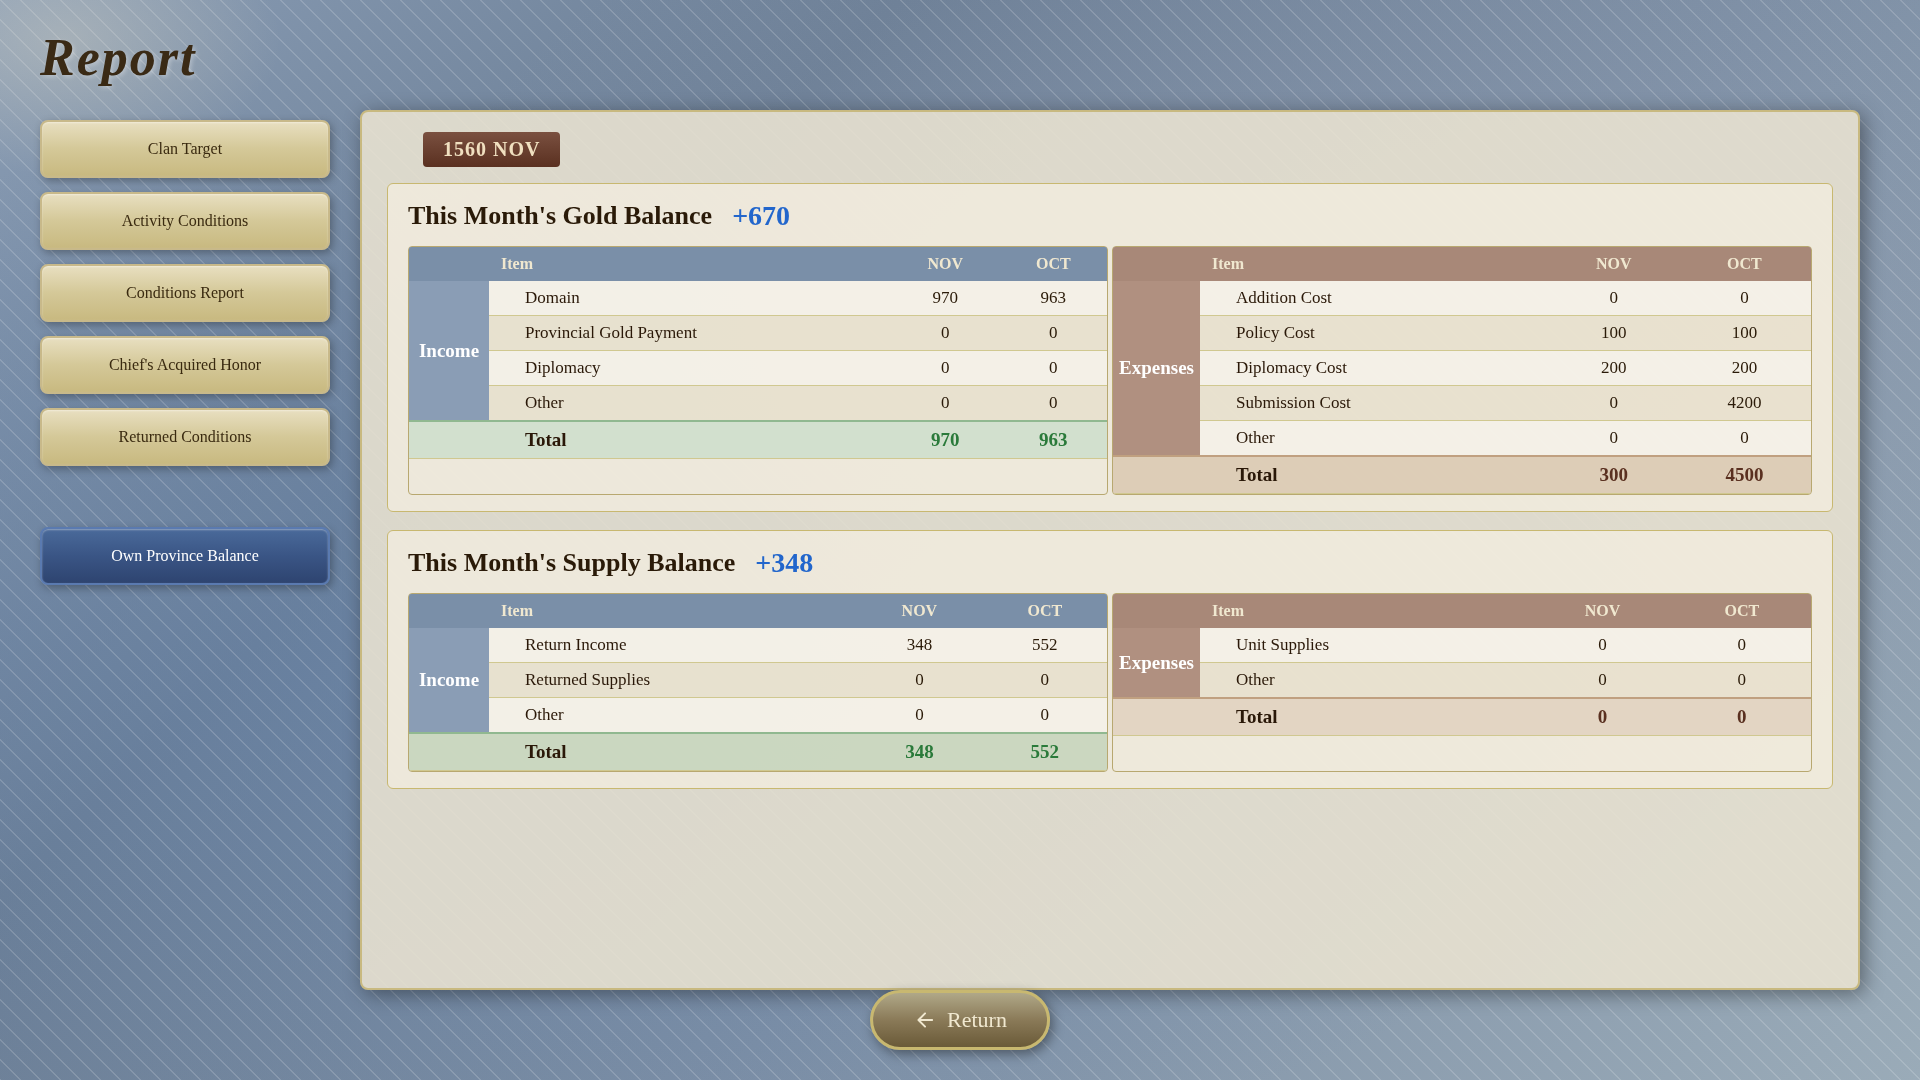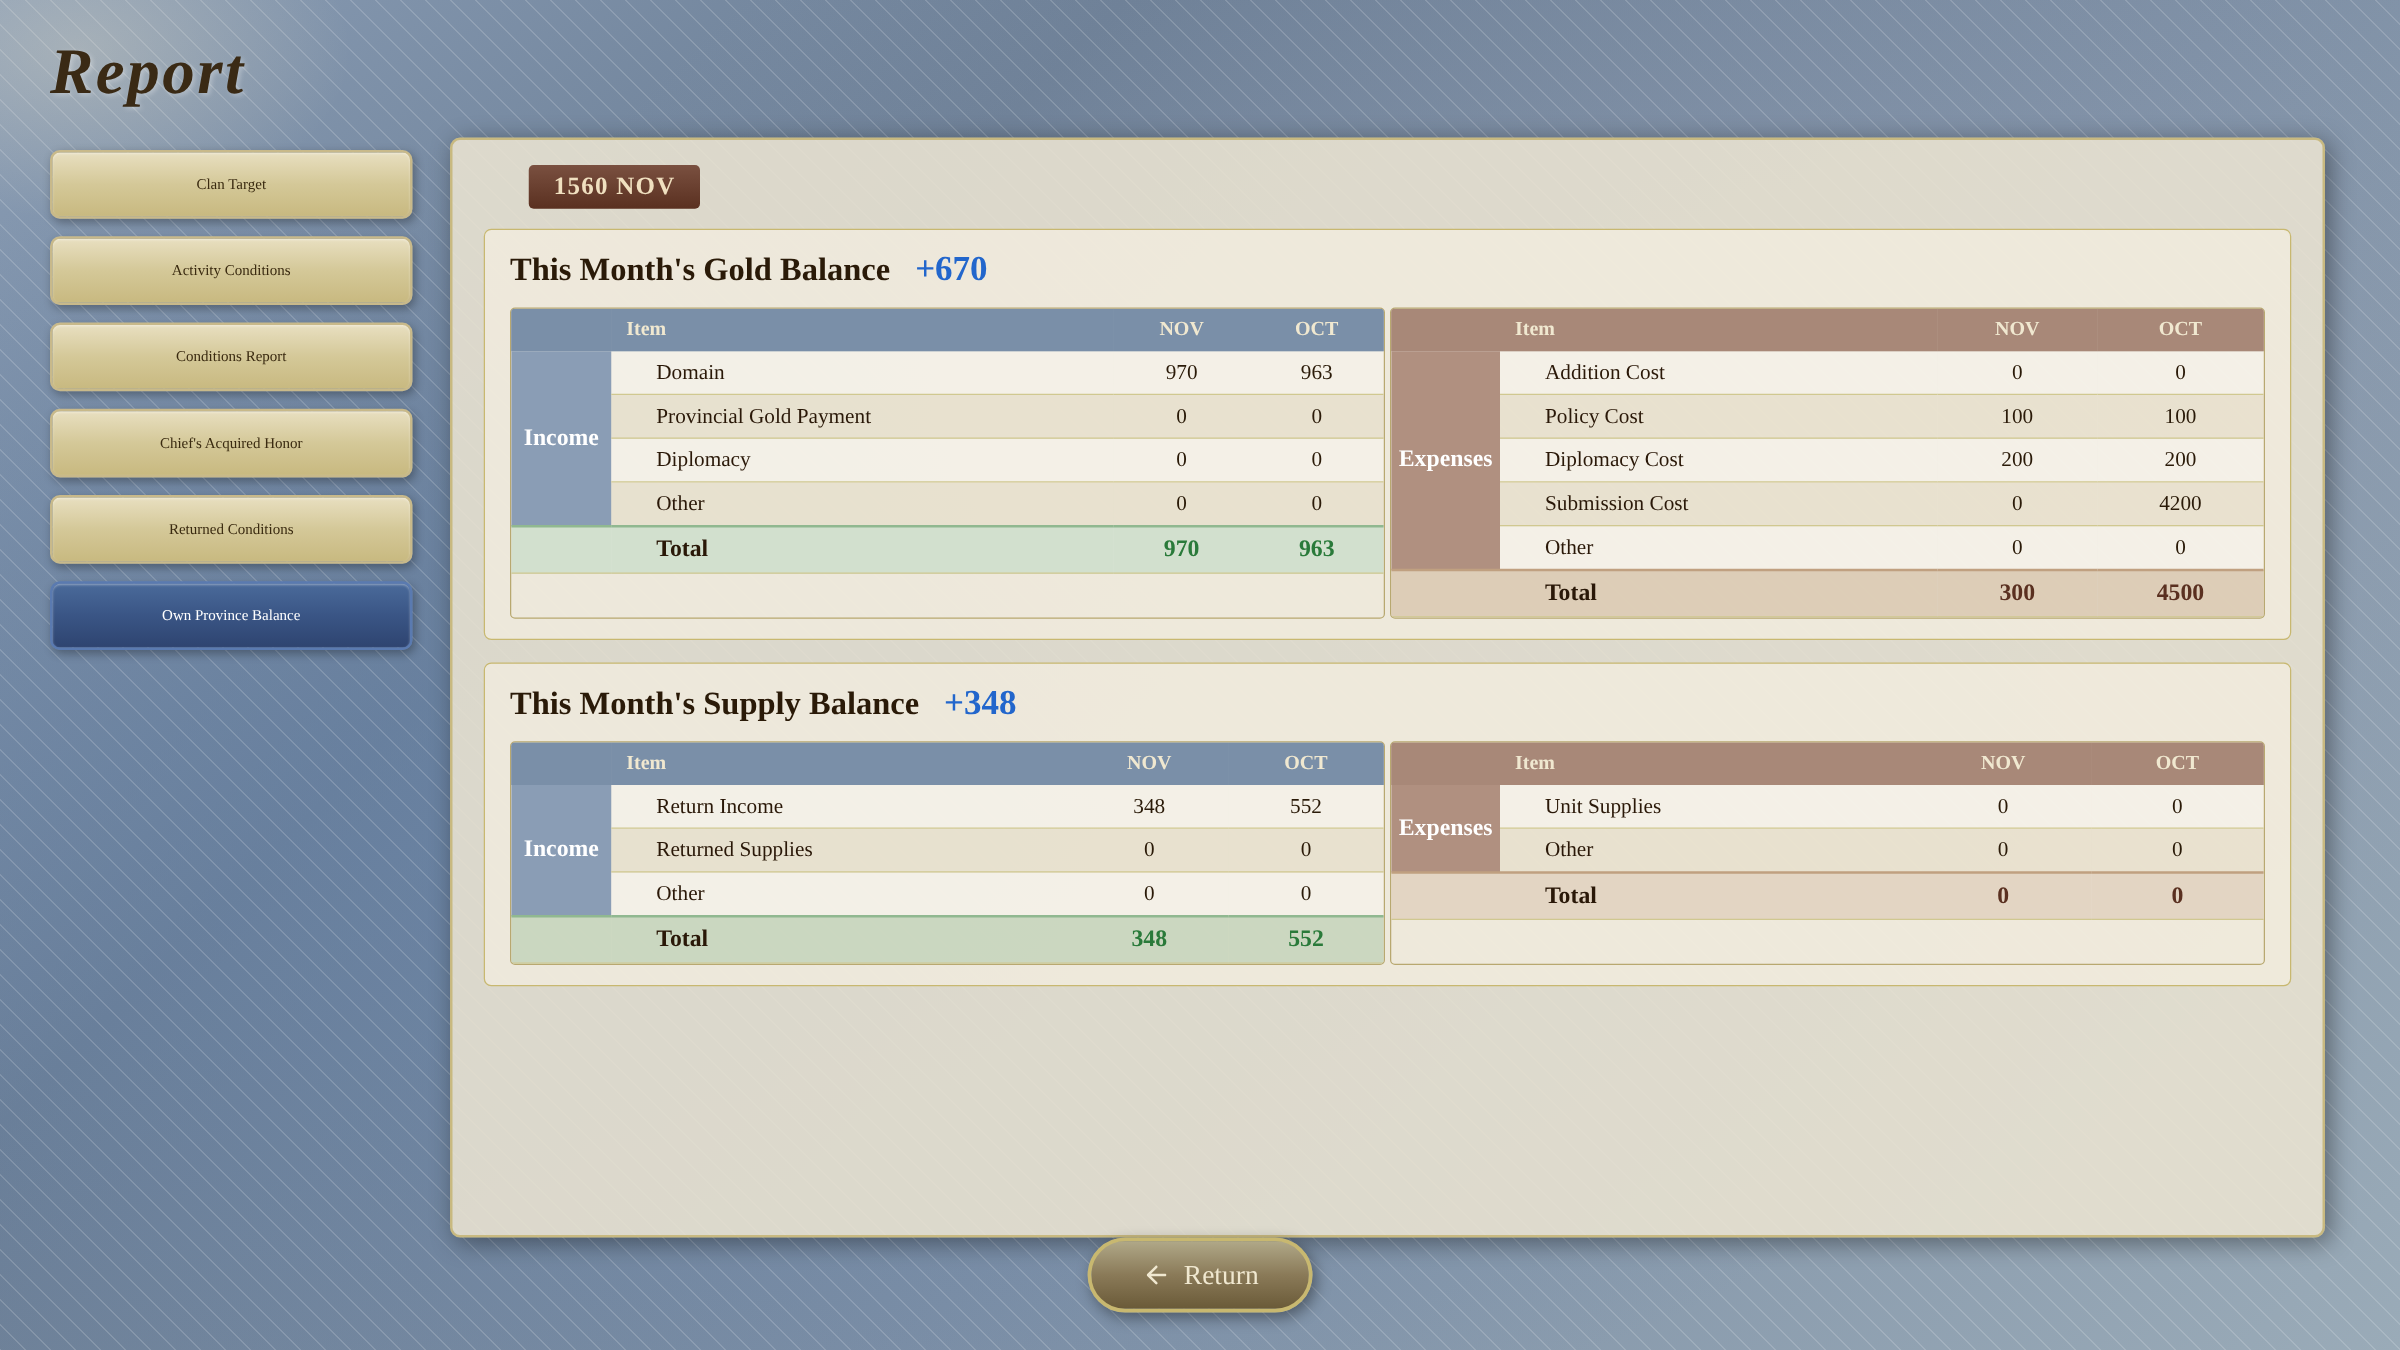--- a/index.html
+++ b/index.html
@@ -66,31 +66,32 @@
       gap: 14px;
     }
 
     .sidebar-btn {
       width: 100%;
       padding: 18px 20px;
       border-radius: 8px;
       border: 2px solid #c8b98a;
       background: linear-gradient(180deg, #e8dfc0 0%, #d4c898 50%, #c8b980 100%);
       font-family: 'Georgia', serif;
-      font-size: 12px;
+      font-size: 16px;
       color: #3a2a10;
       cursor: pointer;
       text-align: center;
       box-shadow: 2px 3px 8px rgba(0,0,0,0.3), inset 0 1px 2px rgba(255,255,255,0.4);
     }
 
     .sidebar-btn.active {
       background: linear-gradient(180deg, #4a6a9a 0%, #3a5585 50%, #2e4470 100%);
       color: #ffffff;
       border-color: #5a7ab0;
+      margin-top: 47px;
     }
 
     
     .main-panel {
       position: absolute;
       top: 110px;
       left: 360px;
       right: 60px;
       bottom: 90px;
       background: rgba(235, 228, 210, 0.88);

